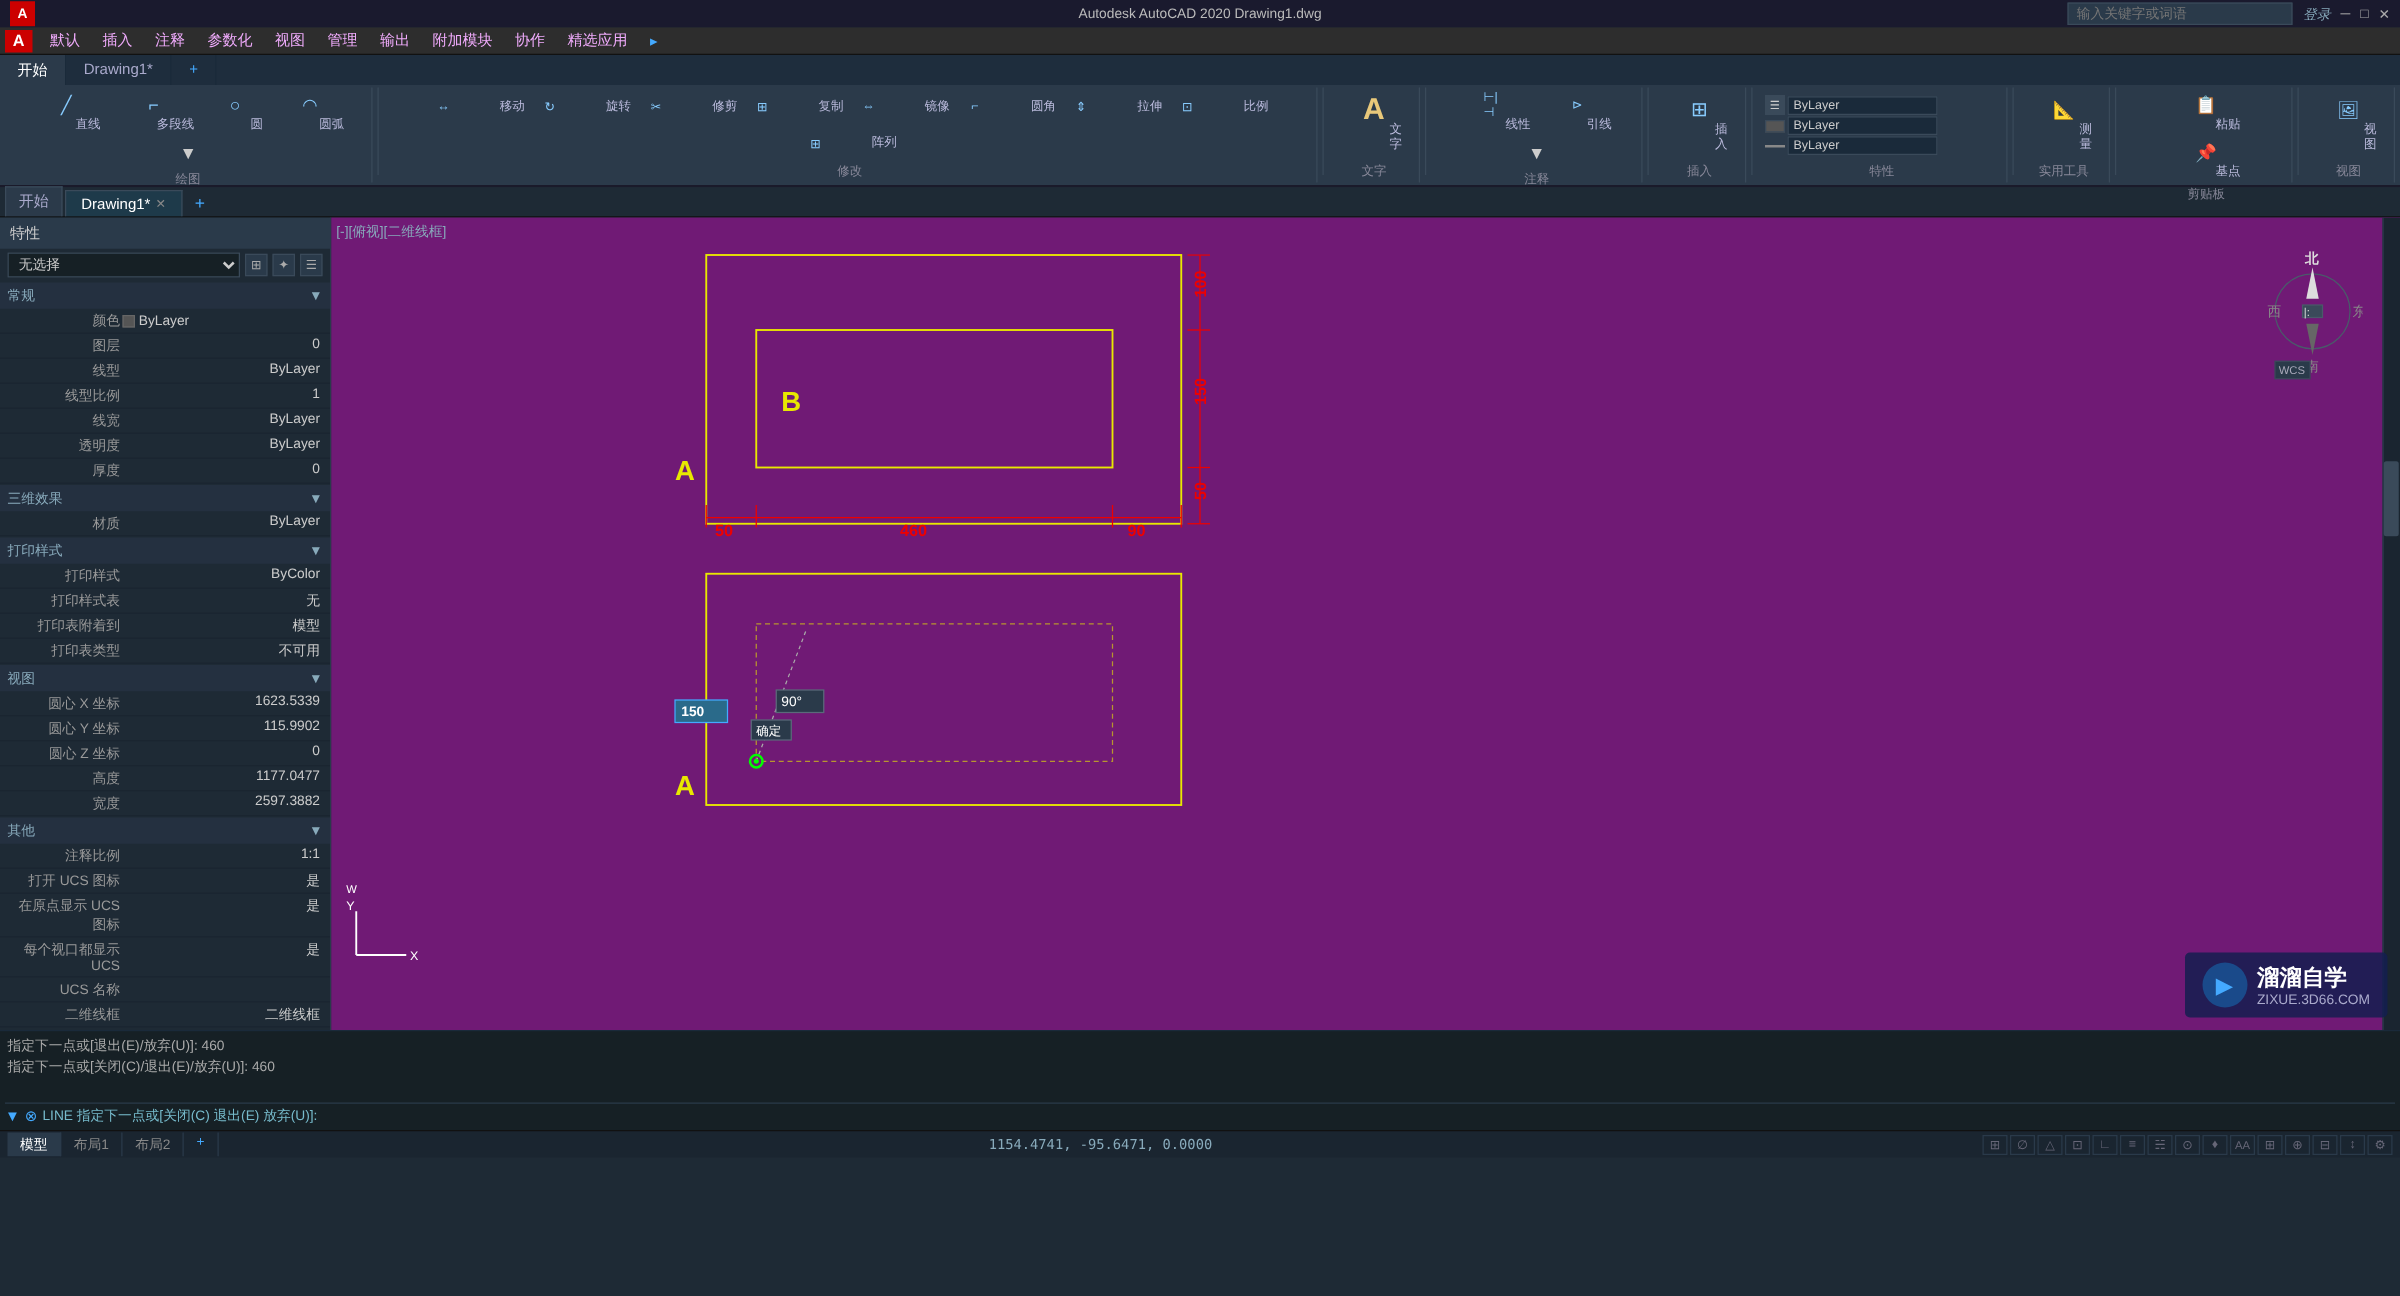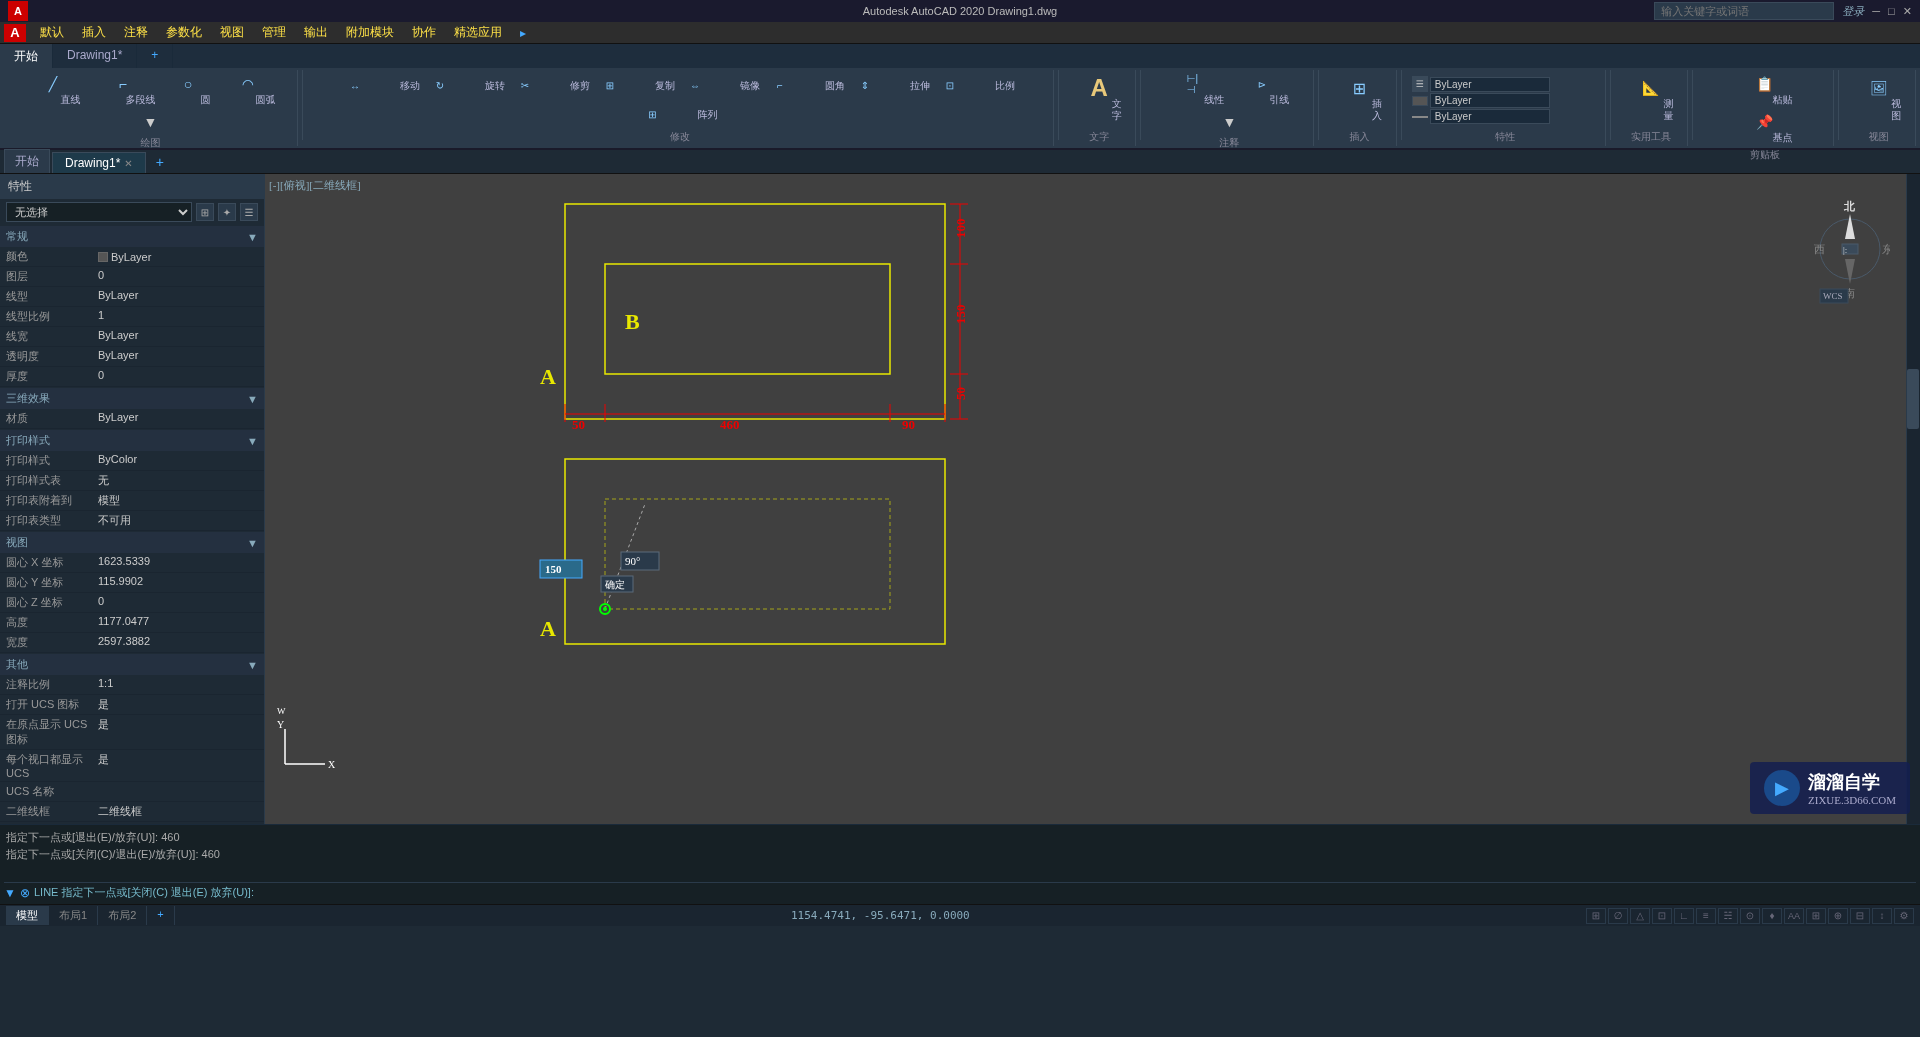--- a/index.html
+++ b/index.html
@@ -3,21 +3,21 @@
   <meta charset="utf-8">
   <style>
     * { margin: 0; padding: 0; box-sizing: border-box; }
     body { width: 1920px; height: 1037px; background: #1e2a35; font-family: 'SimSun', 'Microsoft YaHei', sans-serif; font-size: 12px; color: #ccc; overflow: hidden; }
 
     
     #titlebar { height: 22px; background: #1a1a2e; display: flex; align-items: center; justify-content: space-between; padding: 0 8px; color: #aaa; font-size: 11px; }
 
     
     #menubar { height: 22px; background: #2d2d2d; display: flex; align-items: center; padding: 0 4px; gap: 2px; border-bottom: 1px solid #111; }
-    .menu-item { padding: 2px 8px; color: #fde047; font-size: 12px; cursor: pointer; }
+    .menu-item { padding: 2px 8px; color: #f0abfc; font-size: 12px; cursor: pointer; }
 
     
     #ribbon { background: #2b3a4a; border-bottom: 2px solid #1a1a2a; }
     #ribbon-tabs { display: flex; background: #1e2d3d; height: 24px; }
     .ribbon-tab { padding: 4px 14px; color: #aac; font-size: 12px; cursor: pointer; border-right: 1px solid #1a2a3a; }
     .ribbon-tab.active { background: #2b3a4a; color: #fff; }
     #ribbon-content { display: flex; height: 80px; padding: 2px 4px; gap: 2px; align-items: stretch; }
     .ribbon-group { display: flex; flex-direction: column; border-right: 1px solid #3a4a5a; padding: 2px 6px; min-width: 60px; }
     .ribbon-group-label { font-size: 10px; color: #889; text-align: center; margin-top: auto; padding-top: 2px; }
     .ribbon-group-content { display: flex; flex-wrap: wrap; gap: 2px; flex: 1; align-items: center; justify-content: center; }
@@ -33,26 +33,26 @@
 
     
     #main { display: flex; height: calc(1037px - 22px - 22px - 106px - 24px - 22px - 20px); }
 
     
     #properties { width: 265px; background: #1e2a35; border-right: 1px solid #2a3a4a; overflow-y: auto; font-size: 12px; }
     #prop-title { background: #2a3a4a; padding: 4px 8px; color: #ccc; display: flex; align-items: center; justify-content: space-between; }
     #prop-selector { background: #162025; border: 1px solid #3a4a5a; color: #ccc; padding: 2px 4px; width: 160px; font-size: 11px; }
     .prop-icon { width: 18px; height: 18px; background: #2a3a4a; cursor: pointer; display: flex; align-items: center; justify-content: center; font-size: 10px; color: #aaa; border: 1px solid #3a4a5a; }
     .prop-section { background: #243040; padding: 3px 6px; color: #8ab; font-size: 11px; cursor: pointer; display: flex; align-items: center; justify-content: space-between; margin-top: 1px; }
-    .prop-row { display: flex; padding: 1px 6px; border-bottom: 1px solid #1a2530; }
+    .prop-row { display: flex; padding: 1px 6px; border-bottom: 1px solid #1a2530; text-align: right; }
     .prop-label { width: 90px; color: #999; font-size: 11px; padding: 1px 0; }
     .prop-value { flex: 1; color: #ccc; font-size: 11px; padding: 1px 2px; }
 
     
-    #drawing-area { flex: 1; background: #404040; position: relative; overflow: hidden; font-family: Liberation Serif, serif; }
+    #drawing-area { flex: 1; background: #701a75; position: relative; overflow: hidden; }
     #viewport-label { position: absolute; top: 4px; left: 4px; color: #8ab; font-size: 11px; z-index: 10; }
 
     
     #drawing-canvas { position: absolute; top: 0; left: 0; width: 100%; height: 100%; }
 
     
     #compass { position: absolute; top: 20px; right: 20px; width: 80px; height: 110px; }
 
     
     #cmdline { height: 80px; background: #162025; border-top: 1px solid #1a2a3a; padding: 2px 4px; font-size: 12px; }

